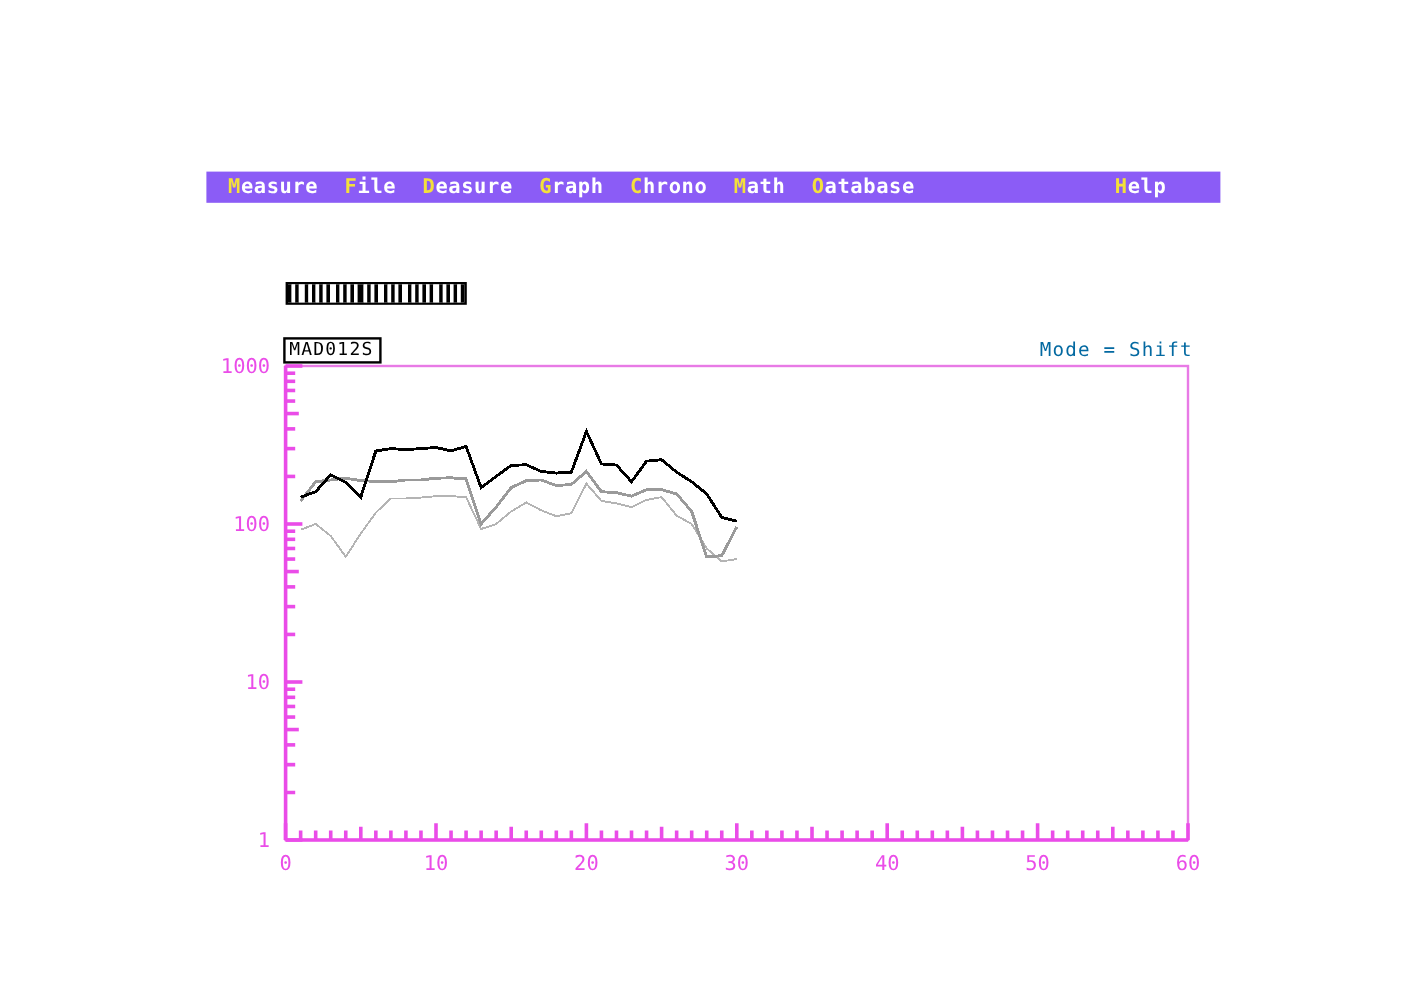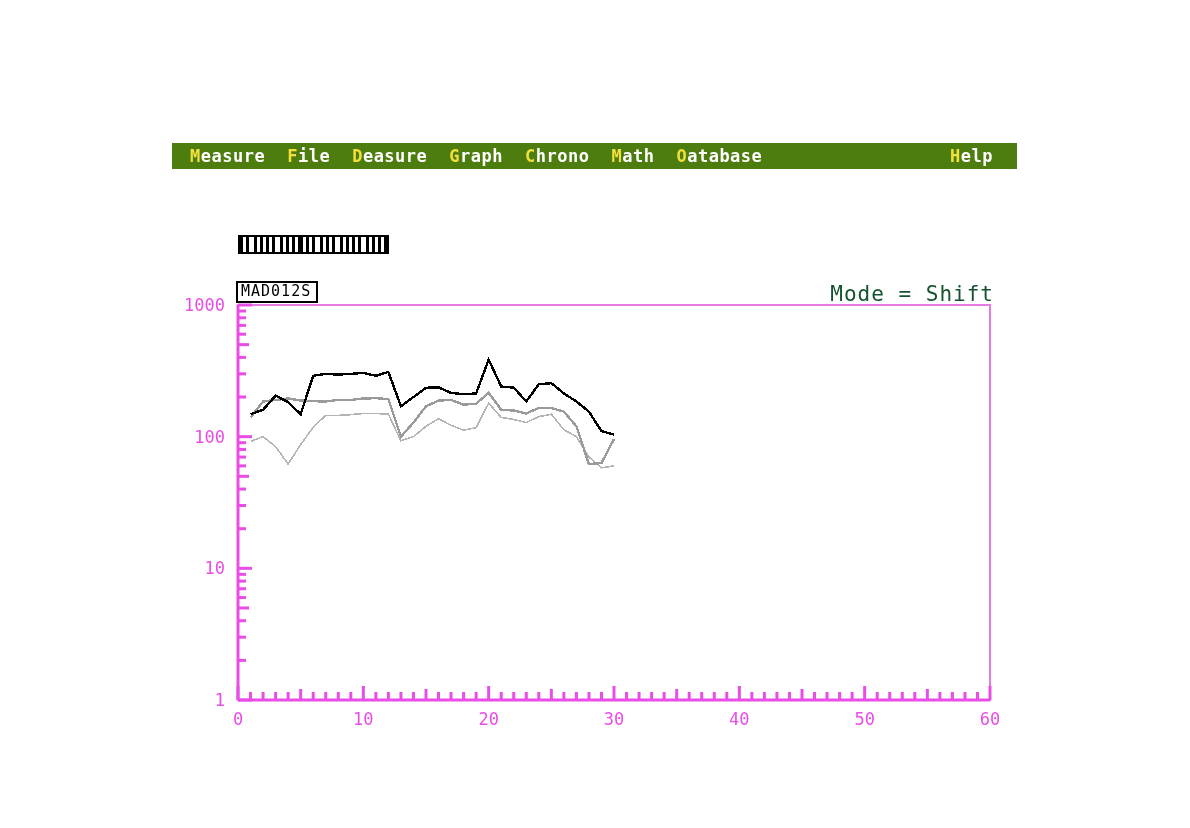--- a/index.html
+++ b/index.html
@@ -8,35 +8,35 @@
     background:#ffffff;
     font-family:"DejaVu Sans Mono","Liberation Mono",monospace;
     overflow:hidden;
     position:relative;
   }
   #app{position:absolute;left:0;top:0;width:1190px;height:828px;}
 
   
   .menubar{
     position:absolute;left:172px;top:143px;width:845px;height:26px;
-    background:#4d7c0f;
+    background:#8b5cf6;
     display:flex;align-items:flex-start;
   }
   .menu-item{
     color:#ffffff;
     font-family:"DejaVu Sans Mono","Liberation Mono",monospace;
     font-size:17px;font-weight:bold;letter-spacing:0.5px;
     padding:0 0 0 0;margin-right:22px;white-space:pre;
     line-height:26px;
     cursor:default;
   }
   .menu-item:first-child{margin-left:18px;}
   .menu-item .accel{color:#f3e03a;}
   .menu-spacer{flex:1 1 auto;}
-  .menu-item.help{margin-right:24px;}
+  .menu-item.help{margin-right:45px;}
 
   
   .barcode{
     position:absolute;left:238px;top:235px;height:19px;
     background:#ffffff;
     border-top:2px solid #000;border-bottom:2px solid #000;
     border-left:2px solid #000;border-right:2px solid #000;
     display:flex;align-items:stretch;
     box-sizing:border-box;
   }
@@ -49,21 +49,21 @@
     padding:0px 5px 1px 3px;
     font-family:"DejaVu Sans Mono","Liberation Mono",monospace;
     font-size:15px;color:#000;font-weight:normal;
     letter-spacing:1px;line-height:17px;
     white-space:pre;
   }
   
   .mode-text{
     position:absolute;right:196px;top:282px;
     font-family:"DejaVu Sans Mono","Liberation Mono",monospace;
-    font-size:21px;color:#14532d;white-space:pre;letter-spacing:1px;
+    font-size:16px;color:#0369a1;white-space:pre;letter-spacing:1px;
   }
 
   
   .plot-wrap{position:absolute;left:0;top:0;width:1190px;height:828px;}
   svg{display:block;}
   text.axis-lab{
     font-family:"DejaVu Sans Mono","Liberation Mono",monospace;
     font-size:17px;fill:#ea4ce8;
   }
 </style>

